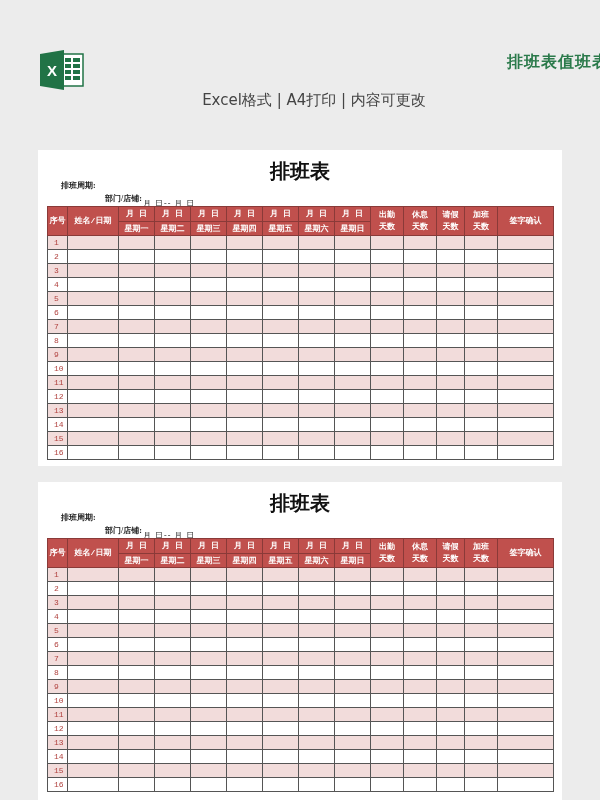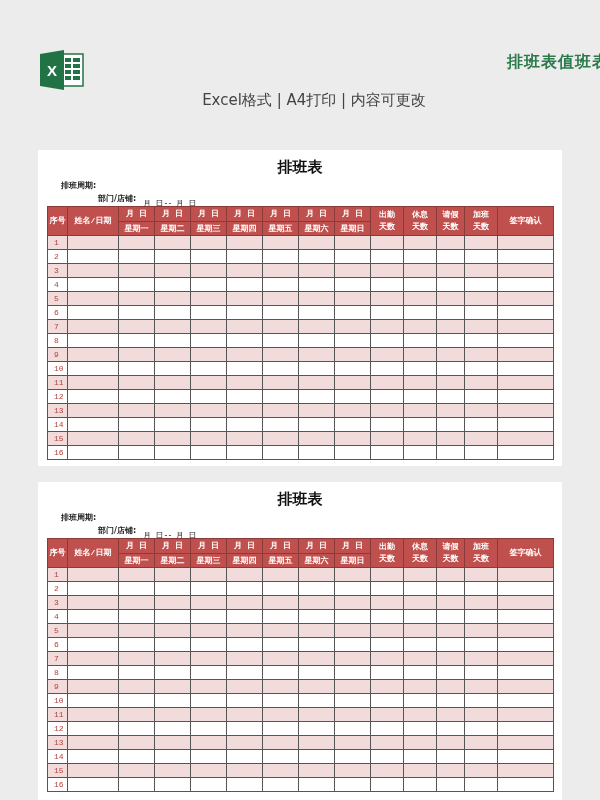--- a/index.html
+++ b/index.html
@@ -3,25 +3,25 @@
 <meta charset="utf-8">
 <style>
   html,body{margin:0;padding:0;}
   body{width:600px;height:800px;background:#ececec;position:relative;overflow:hidden;font-family:"DejaVu Sans","Liberation Sans",sans-serif;}
   .xl-icon{position:absolute;left:40px;top:50px;width:44px;height:40px;}
   .main-title{position:absolute;left:0;width:600px;top:52px;text-align:right;font-size:16px;font-weight:bold;color:#2b7a4b;letter-spacing:1px;padding-left:50px;box-sizing:border-box;margin-left:9px;}
   .subtitle{position:absolute;left:0;width:600px;top:91px;text-align:center;font-size:15px;color:#444;padding-left:28px;box-sizing:border-box;}
   .card{position:absolute;left:38px;width:524px;background:#fff;overflow:hidden;}
   .card1{top:150px;height:316px;}
   .card2{top:482px;height:318px;}
-  .sheet-title{position:absolute;left:0;width:524px;top:8px;text-align:center;font-size:15px;font-weight:bold;color:#111;}
-  .meta{position:absolute;font-size:8px;font-weight:bold;color:#222;}
+  .sheet-title{position:absolute;left:0;width:524px;top:8px;text-align:center;font-size:20px;font-weight:bold;color:#111;}
+  .meta{position:absolute;font-size:8px;font-weight:bold;color:#222;font-family:Liberation Serif, serif;}
   .meta-period{left:23px;top:30px;}
   .meta-dates{left:105px;top:48px;font-weight:normal;letter-spacing:1px;}
-  .meta-dept{left:21px;top:43px;padding-left:39px;}
+  .meta-dept{left:28px;top:43px;padding-left:39px;}
   table.grid{position:absolute;left:9px;top:56px;border-collapse:collapse;table-layout:fixed;font-family:Liberation Mono, monospace;}
   table.grid th{background:#c0504d;color:#fff;font-size:8px;font-weight:bold;border:1px solid #8a3a38;padding:0;text-align:center;line-height:13px;height:13px;}
   table.grid th.tall{height:28px;line-height:12px;}
   table.grid td{height:13px;border:1px solid #555;border-top:1px solid #333;padding:0;font-size:8px;color:#b0413e;}
   table.grid td.num{text-align:left;padding-left:6px;}
   table.grid tr.odd td{background:#f2dcdb;}
   table.grid tr.even td{background:#fff;}
 </style>
 </head>
 <body>

